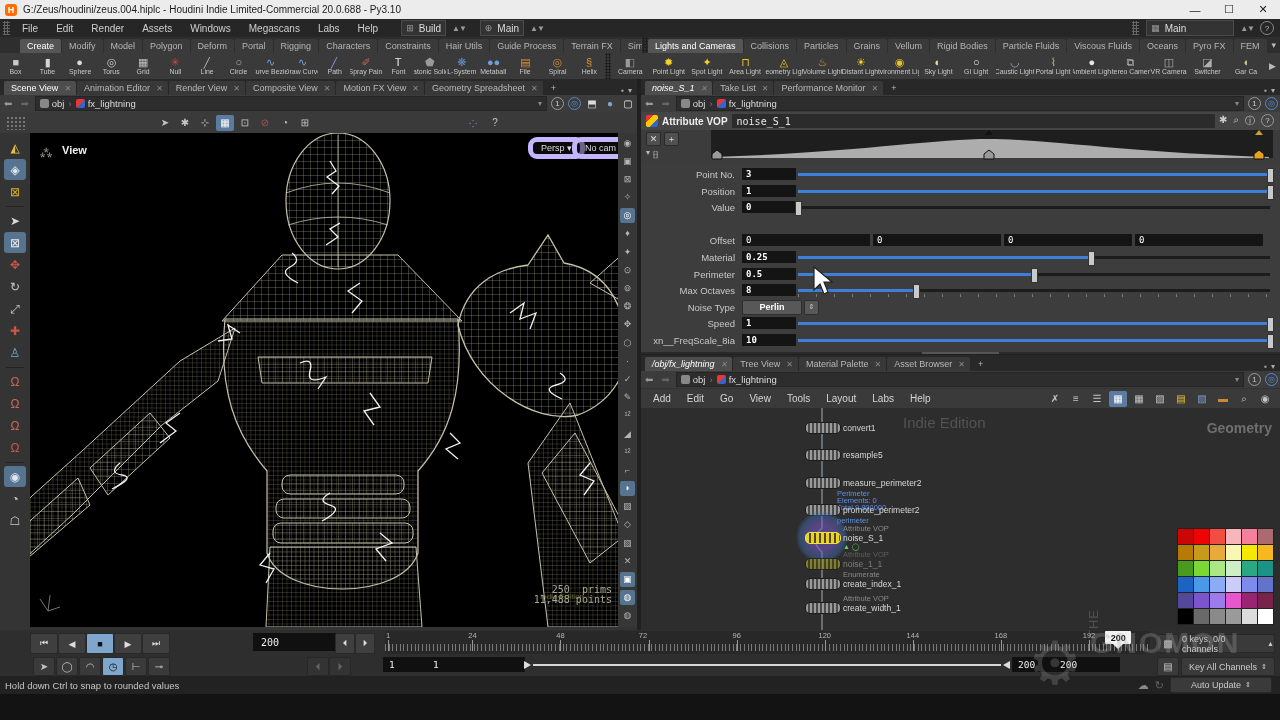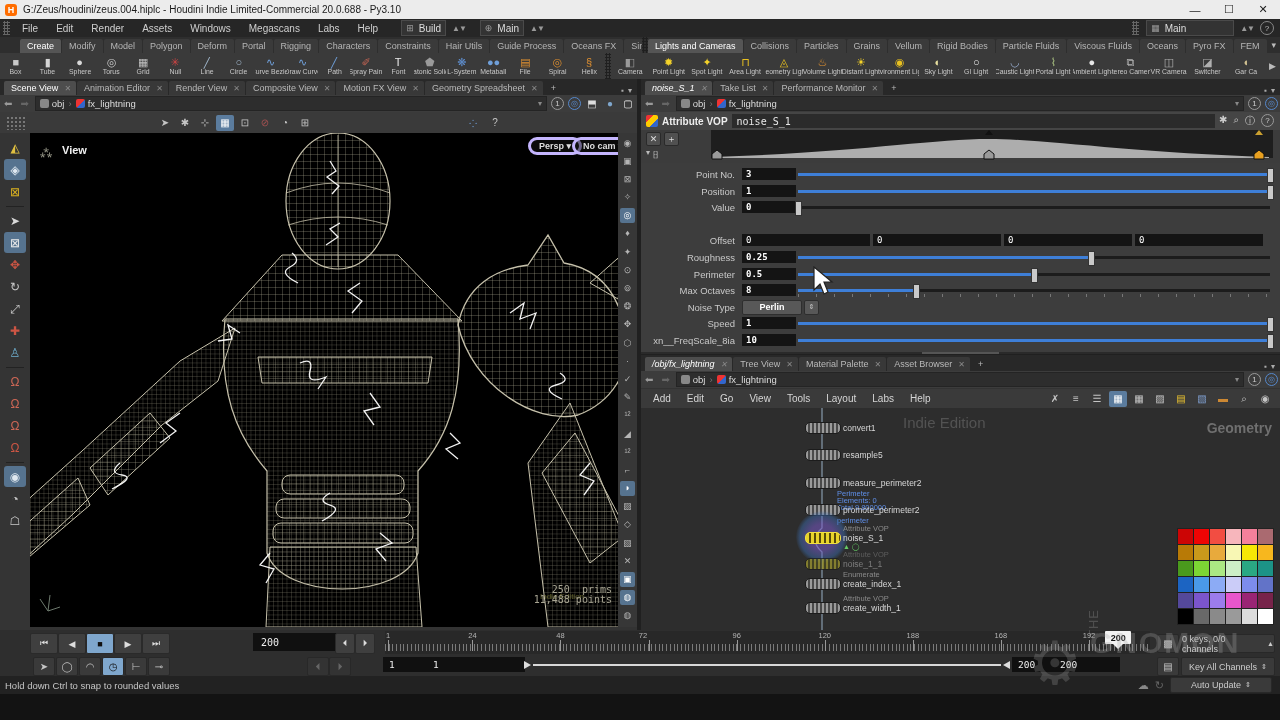--- a/index.html
+++ b/index.html
@@ -60,21 +60,21 @@
   .vt-grip{width:20px;height:14px;margin-left:6px;background:radial-gradient(circle,#777 1px,transparent 1.2px);background-size:4px 4px;}
   .icbtn{width:18px;height:16px;display:flex;align-items:center;justify-content:center;font-size:10px;color:#c5c5c5;border-radius:2px;}
   .icbtn.hl{background:#5b7c9e;color:#fff;}
   .lefttools{left:0;top:133px;width:30px;height:497px;background:#343434;display:flex;flex-direction:column;align-items:center;padding-top:4px;box-sizing:border-box;}
   .ltool{width:22px;height:21px;display:flex;align-items:center;justify-content:center;font-size:12px;border-radius:3px;margin-bottom:1px;}
   .ltool.hl{background:#56738f;}
   .ldiv{width:18px;height:1px;background:#222;margin:3px 0;}
   .viewport{left:30px;top:133px;width:588px;height:494px;background:#000;overflow:hidden;}
   .vlabel{left:62px;top:144px;color:#f0f0f0;font-weight:bold;font-size:11px;}
   .vlabelicon{left:40px;top:144px;color:#9a9a8a;font-size:11px;}
-  .pill{border:3px solid #c4b5fd;border-radius:9px;color:#ddd;font-size:9px;padding:1px 8px;background:rgba(20,20,20,.5);font-weight:bold;}
+  .pill{border:5px solid #c4b5fd;border-radius:9px;color:#ddd;font-size:9px;padding:1px 8px;background:rgba(20,20,20,.5);}
   .vstats{color:#a8a593;font-family:"DejaVu Sans Mono",monospace;font-size:10px;text-align:right;line-height:10px;white-space:pre;}
   .indiewm{color:#7a7a38;font-size:8px;opacity:.8;}
   .rightstrip{left:618px;top:133px;width:19px;height:494px;background:#373737;display:flex;flex-direction:column;align-items:center;padding-top:2px;box-sizing:border-box;}
   .rsic{width:15px;height:15px;margin-bottom:3.2px;display:flex;align-items:center;justify-content:center;font-size:9px;color:#b5b5b5;border-radius:2px;flex:none;}
   .rsic.hl{background:#56738f;color:#fff;}
   
   .paramheader{left:641px;top:112px;width:639px;height:18px;background:#454545;display:flex;align-items:center;font-size:10px;}
   .pname{font-family:"DejaVu Sans Mono",monospace;color:#e8e8e8;background:#2b2b2b;flex:1;height:14px;
          display:flex;align-items:center;padding-left:5px;margin:0 4px;}
   .phicons{display:flex;gap:6px;padding-right:6px;color:#ccc;font-size:10px;}
@@ -201,21 +201,21 @@
         <div class="stab">Modify</div>
         <div class="stab">Model</div>
         <div class="stab">Polygon</div>
         <div class="stab">Deform</div>
         <div class="stab">Portal</div>
         <div class="stab">Rigging</div>
         <div class="stab">Characters</div>
         <div class="stab">Constraints</div>
         <div class="stab">Hair Utils</div>
         <div class="stab">Guide Process</div>
-        <div class="stab">Oceans FX</div>
+        <div class="stab">Terrain FX</div>
         <div class="stab">Simple FX</div>
       </div>
     <div class="vdiv"></div>
     <div class="shelfhalf" id="shelf-tabs-right" style="flex:1;">
         <div class="stab active">Lights and Cameras</div>
         <div class="stab">Collisions</div>
         <div class="stab">Particles</div>
         <div class="stab">Grains</div>
         <div class="stab">Vellum</div>
         <div class="stab">Rigid Bodies</div>
@@ -674,21 +674,21 @@
         </div>
       </div>
       <div class="prow" style="top: 70.4px;">
         <div class="plabel">Offset</div>
         <div class="pquad" style="left: 101px; width: 124px;">0</div>
         <div class="pquad" style="left: 232px; width: 124px;">0</div>
         <div class="pquad" style="left: 363px; width: 124px;">0</div>
         <div class="pquad" style="left: 494px; width: 124px;">0</div>
       </div>
       <div class="prow" style="top: 87px;">
-        <div class="plabel">Roughness</div>
+        <div class="plabel">Material</div>
         <div class="pfield">0.25</div>
         <div class="ptrack">
           <div class="pblue" style="width: 62%;"></div>
           <div class="phandle" style="left: calc(62% - 3px);"></div>
         </div>
       </div>
       <div class="prow" style="top: 103.6px;">
         <div class="plabel">Perimeter</div>
         <div class="pfield">0.5</div>
         <div class="ptrack">
@@ -892,21 +892,21 @@
         <div class="rlabel" style="left: 87.41px;">24</div>
         <div style="position: absolute; top: 9px; bottom: 3px; width: 1px; background: rgb(153, 153, 153); left: 87.41px;"></div>
         <div class="rlabel" style="left: 175.49px;">48</div>
         <div style="position: absolute; top: 9px; bottom: 3px; width: 1px; background: rgb(153, 153, 153); left: 175.49px;"></div>
         <div class="rlabel" style="left: 258px;">72</div>
         <div style="position: absolute; top: 9px; bottom: 3px; width: 1px; background: rgb(153, 153, 153); left: 263.57px;"></div>
         <div class="rlabel" style="left: 351.65px;">96</div>
         <div style="position: absolute; top: 9px; bottom: 3px; width: 1px; background: rgb(153, 153, 153); left: 351.65px;"></div>
         <div class="rlabel" style="left: 439.73px;">120</div>
         <div style="position: absolute; top: 9px; bottom: 3px; width: 1px; background: rgb(153, 153, 153); left: 439.73px;"></div>
-        <div class="rlabel" style="left: 527.81px;">188</div>
+        <div class="rlabel" style="left: 527.81px;">144</div>
         <div style="position: absolute; top: 9px; bottom: 3px; width: 1px; background: rgb(153, 153, 153); left: 527.81px;"></div>
         <div class="rlabel" style="left: 615.89px;">168</div>
         <div style="position: absolute; top: 9px; bottom: 3px; width: 1px; background: rgb(153, 153, 153); left: 615.89px;"></div>
         <div class="rlabel" style="left: 703.97px;">192</div>
         <div style="position: absolute; top: 9px; bottom: 3px; width: 1px; background: rgb(153, 153, 153); left: 703.97px;"></div>
         <div class="playhead" style="left: 733.33px;">200</div>
       </div>
     <div class="smic" style="left:1157px;top:4px;">▩</div>
     <div class="tlbtn" style="left:1181px;top:4px;width:92px;">
       <span>0 keys, 0/0 channels</span>

